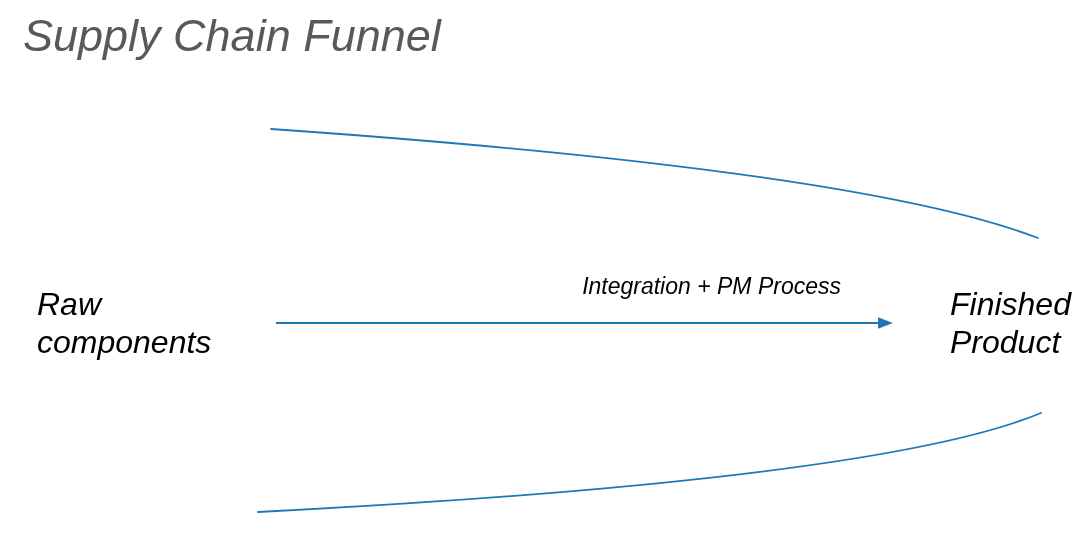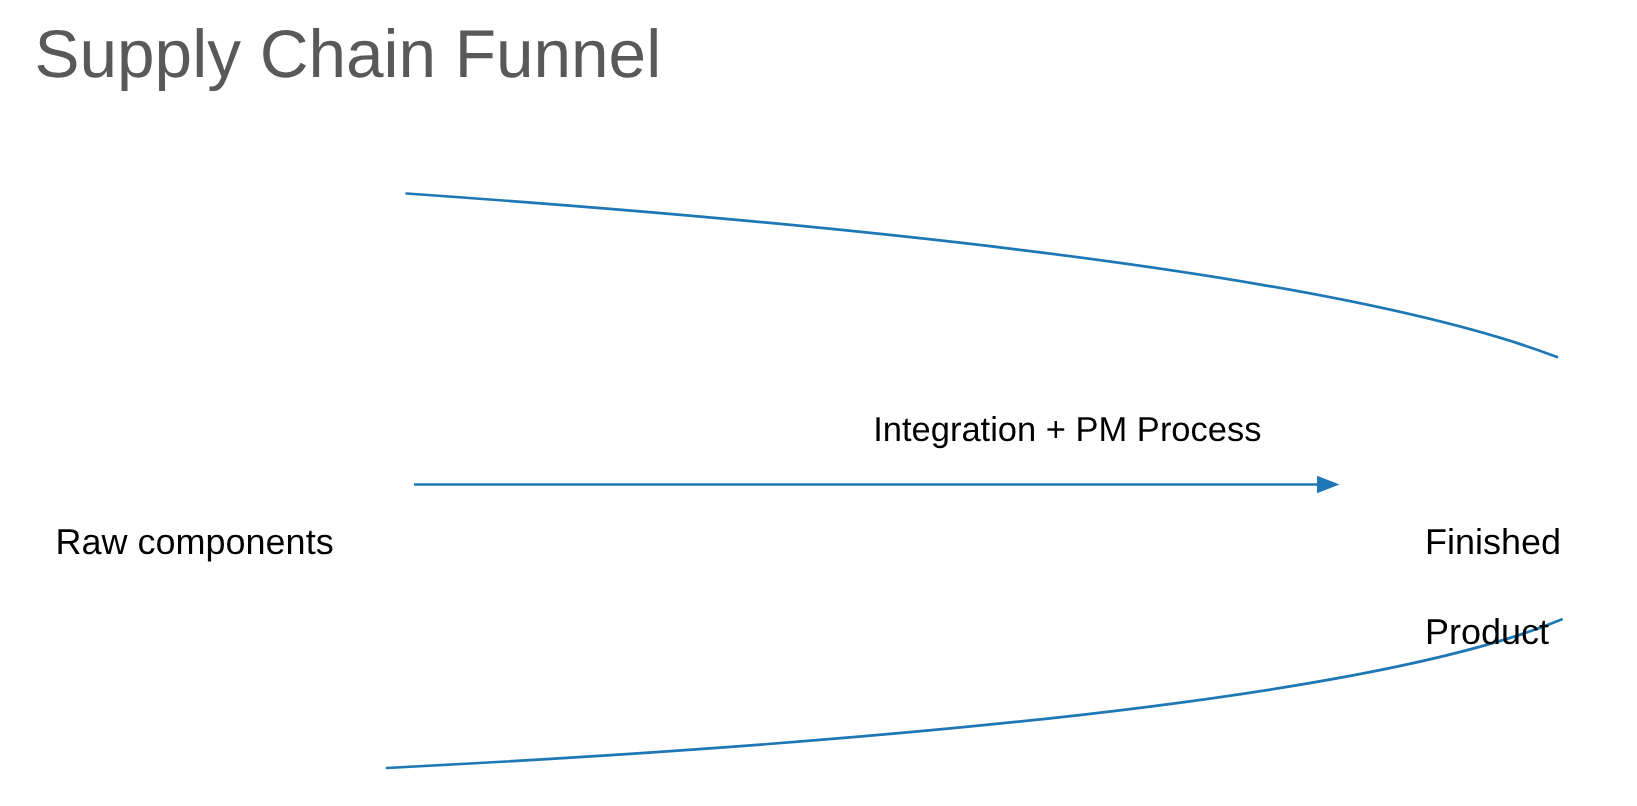--- a/index.html
+++ b/index.html
@@ -8,44 +8,44 @@
     height: 537px;
     background: #ffffff;
     font-family: "Liberation Sans", sans-serif;
     overflow: hidden;
   }
   .canvas {
     position: relative;
     width: 1091px;
     height: 537px;
     background: #ffffff;
+    font-style: italic;
   }
   .slide-title {
     position: absolute;
     left: 23px;
     top: 10px;
     font-size: 45px;
     font-weight: 400;
     color: #595959;
     letter-spacing: 0;
     white-space: nowrap;
   }
   .funnel-svg {
     position: absolute;
     left: 0;
     top: 0;
     width: 1091px;
     height: 537px;
   }
   .node-label {
     position: absolute;
-    font-size: 24px;
-    line-height: 60px;
+    font-size: 32px;
+    line-height: 38px;
     color: #000000;
-    margin-top: 47px;
   }
   .label-left {
     left: 37px;
     top: 285px;
     width: 200px;
   }
   .label-right {
     left: 950px;
     top: 285px;
     width: 145px;

